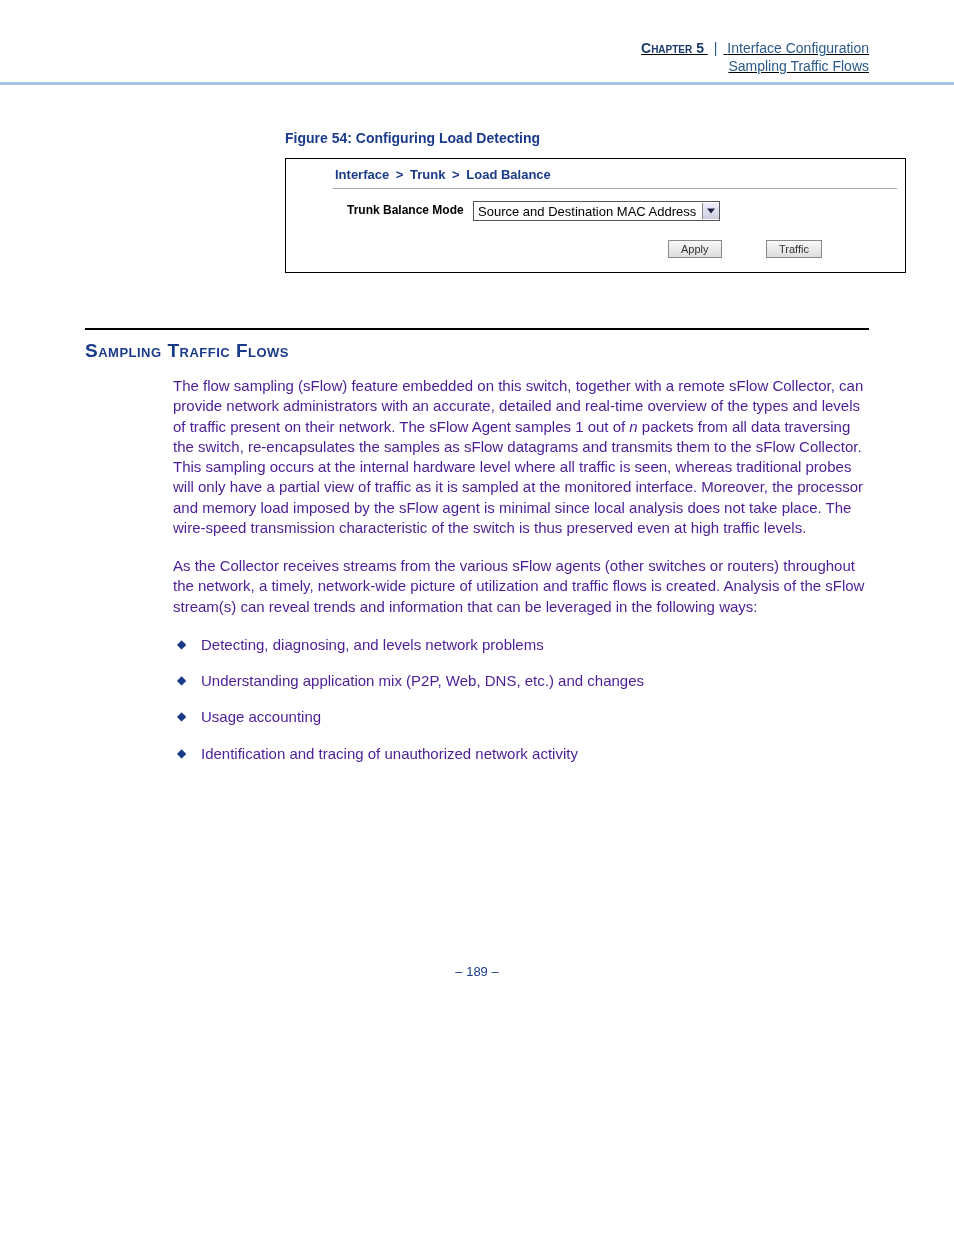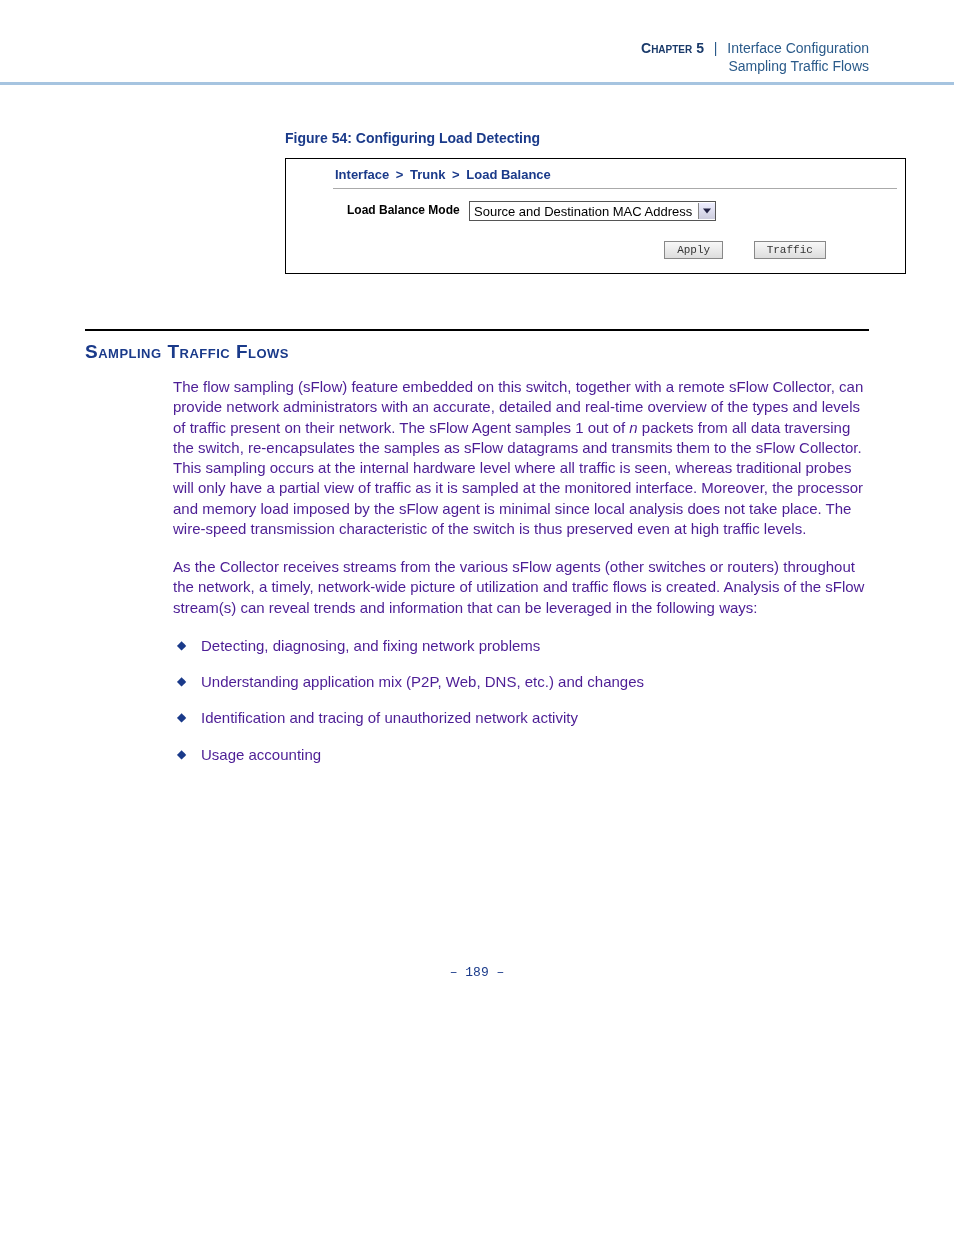--- a/index.html
+++ b/index.html
@@ -11,20 +11,21 @@
     width: 954px;
   }
   .page {
     width: 954px;
     position: relative;
   }
   .header-bar {
     border-bottom: 3px solid #a6c4e0;
     padding: 40px 85px 8px 0;
     text-align: right;
+    text-decoration: underline;
   }
   .header-line1 {
     font-size: 14px;
     color: #2a5a8a;
   }
   .header-chapter {
     font-weight: bold;
     color: #1a3a6a;
     font-variant: small-caps;
   }
@@ -103,26 +104,26 @@
   .dropdown-arrow svg {
     width: 8px;
     height: 6px;
   }
   .button-row {
     text-align: center;
     padding: 8px 0 14px 260px;
   }
   .ui-button {
     display: inline-block;
-    font-family: Liberation Mono, monospace;
+    font-family: Liberation Sans, sans-serif;
     font-size: 11px;
     background: linear-gradient(#f8f8f8, #ddd);
     border: 1px solid #888;
     padding: 2px 12px;
-    margin: 0 13px;
+    margin: 0 20px;
     cursor: pointer;
     color: #333;
   }
   .section-rule {
     border-top: 2px solid #000;
     margin: 55px 0 10px 0;
   }
   .section-heading {
     color: #1a3a8a;
     font-weight: bold;
@@ -162,21 +163,20 @@
     top: 1px;
     color: #1a3a8a;
     font-size: 12px;
   }
   .page-number {
     text-align: center;
     color: #1a3a8a;
     font-size: 13px;
     margin-top: 200px;
     padding-bottom: 30px;
-    font-family: Liberation Mono, monospace;
   }
 </style>
 </head>
 <body>
 
 <div class="page">
 
   <div class="header-bar">
     <div class="header-line1">
       <span class="header-chapter">Chapter 5</span>
@@ -193,21 +193,21 @@
     <div class="figure-box">
       <div class="breadcrumb">
         <span>Interface</span>
         <span class="breadcrumb-sep">&gt;</span>
         <span>Trunk</span>
         <span class="breadcrumb-sep">&gt;</span>
         <span>Load Balance</span>
       </div>
       <div class="inner-divider"></div>
       <div class="form-row">
-        <span class="form-label">Load Balance Mode</span>
+        <span class="form-label">Trunk Balance Mode</span>
         <span class="dropdown">
           <span>Source and Destination MAC Address</span>
           <span class="dropdown-arrow">
             <svg viewBox="0 0 10 6">
                 <polygon points="0,0 10,0 5,6" fill="#224"></polygon>
               </svg>
           </span>
         </span>
       </div>
       <div class="button-row">
@@ -219,24 +219,24 @@
     <div class="section-rule"></div>
 
     <div class="section-heading">Sampling Traffic Flows</div>
 
     <div class="body-text">
       <p>
         <span>The flow sampling (sFlow) feature embedded on this switch, together with a remote sFlow Collector, can provide network administrators with an accurate, detailed and real-time overview of the types and levels of traffic present on their network. The sFlow Agent samples 1 out of </span><em>n</em><span> packets from all data traversing the switch, re-encapsulates the samples as sFlow datagrams and transmits them to the sFlow Collector. This sampling occurs at the internal hardware level where all traffic is seen, whereas traditional probes will only have a partial view of traffic as it is sampled at the monitored interface. Moreover, the processor and memory load imposed by the sFlow agent is minimal since local analysis does not take place. The wire-speed transmission characteristic of the switch is thus preserved even at high traffic levels.</span>
       </p>
       <p>As the Collector receives streams from the various sFlow agents (other switches or routers) throughout the network, a timely, network-wide picture of utilization and traffic flows is created. Analysis of the sFlow stream(s) can reveal trends and information that can be leveraged in the following ways:</p>
       <ul class="bullet-list">
-        <li>Detecting, diagnosing, and fixing network problems</li>
+        <li>Detecting, diagnosing, and levels network problems</li>
         <li>Understanding application mix (P2P, Web, DNS, etc.) and changes</li>
+        <li>Usage accounting</li>
         <li>Identification and tracing of unauthorized network activity</li>
-        <li>Usage accounting</li>
       </ul>
     </div>
 
   </div>
 
   <div class="page-number">–  189  –</div>
 
 </div>
 
 </body></html>

